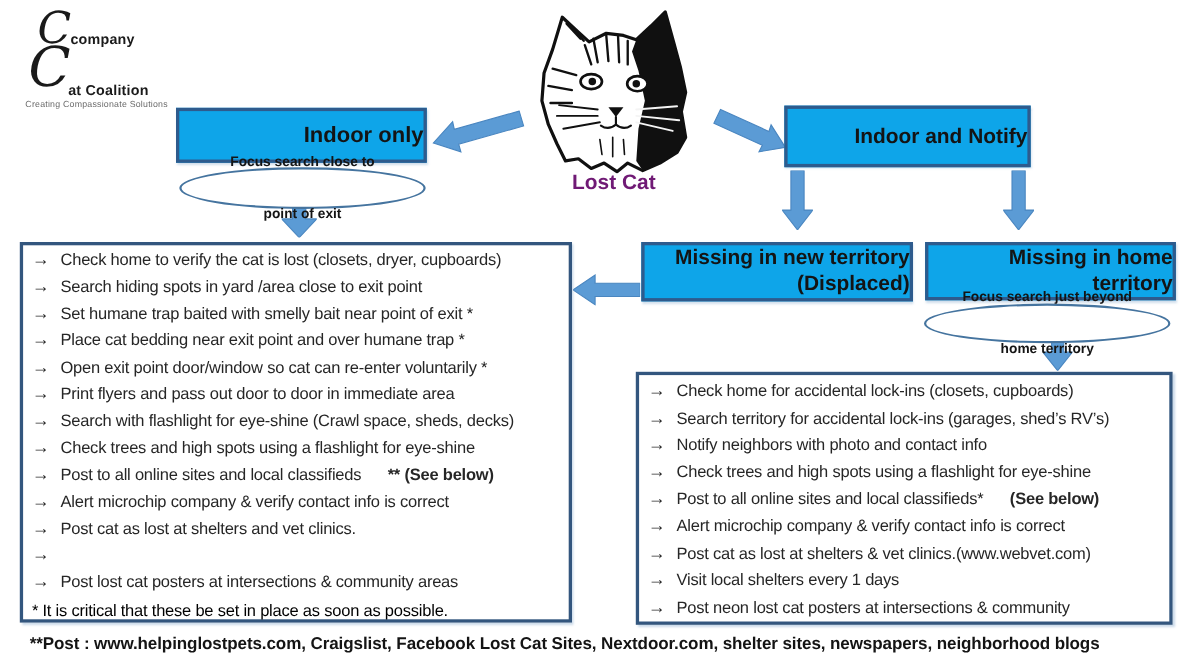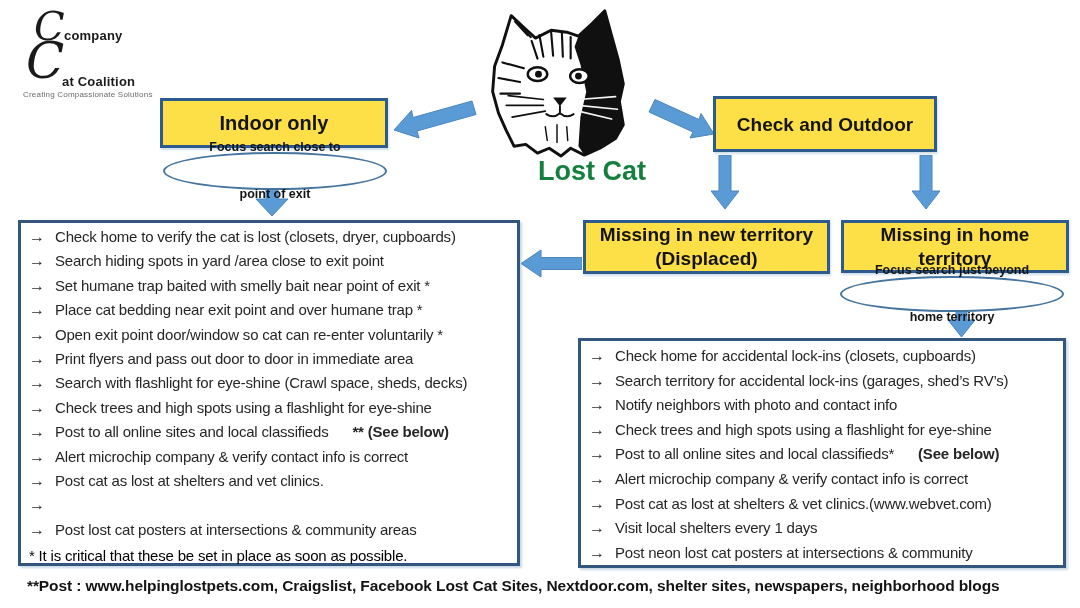--- a/index.html
+++ b/index.html
@@ -11,30 +11,30 @@
   .logo-c{position:absolute;font-family:"DejaVu Serif",serif;font-style:italic;color:#1a1a1a;line-height:1;}
   .logo-c.c1{left:14px;top:2px;font-size:40px;}
   .logo-c.c2{left:6px;top:32px;font-size:50px;}
   .logo-word{position:absolute;font-weight:bold;font-size:13px;color:#1a1a1a;letter-spacing:.2px;}
   .logo-word.w1{left:44px;top:24px;}
   .logo-word.w2{left:42px;top:70px;}
   .logo-tagline{position:absolute;left:3px;top:86px;font-size:8px;color:#6b6b6b;white-space:nowrap;letter-spacing:.2px;}
 
   
   .cat{position:absolute;left:468px;top:2px;width:178px;height:156px;}
-  .cat-title{position:absolute;left:470px;top:156px;width:176px;text-align:right;
-             font-size:27px;font-weight:bold;color:#15803d;}
+  .cat-title{position:absolute;left:470px;top:156px;width:176px;text-align:center;
+             font-size:19px;font-weight:bold;color:#701a75;}
 
   
   .arrow{position:absolute;}
   .arrow polygon{fill:var(--arrow,#5B9BD5);stroke:var(--arrow-border,#4A86C0);stroke-width:1;}
 
   
-  .node{position:absolute;background:#fde047;border:3px solid var(--box-border,#2E5B8D);
-        box-sizing:border-box;display:flex;flex-direction:column;align-items:center;justify-content:center;
+  .node{position:absolute;background:#0ea5e9;border:3px solid var(--box-border,#2E5B8D);
+        box-sizing:border-box;display:flex;flex-direction:column;align-items:flex-end;justify-content:center;
         box-shadow:1px 2px 2px rgba(120,160,200,.35);}
   .node .lbl{font-weight:bold;color:#141414;text-align:center;line-height:25px;white-space:nowrap;}
   .node.indoor-only{left:160px;top:98px;width:228px;height:50px;}
   .node.indoor-only .lbl{font-size:20px;}
   .node.indoor-outdoor{left:713px;top:96px;width:224px;height:56px;}
   .node.indoor-outdoor .lbl{font-size:19px;}
   .node.missing-new{left:583px;top:220px;width:247px;height:54px;}
   .node.missing-home{left:841px;top:220px;width:228px;height:53px;}
   .node.missing-new .lbl,.node.missing-home .lbl{font-size:19px;line-height:24px;}
 
@@ -110,21 +110,21 @@
     <polygon points="61,8.5 20,8.5 20,1 0,14.5 20,28 20,20.5 61,20.5"></polygon>
   </svg>
   <svg class="arrow" style="left:948px;top:311px;width:27px;height:26px;" viewBox="0 0 27 26">
     <polygon points="8,0 19,0 19,9 27,9 13.5,26 0,9 8,9"></polygon>
   </svg>
 
   <div class="node indoor-only">
     <div class="lbl">Indoor only</div>
   </div>
   <div class="node indoor-outdoor">
-    <div class="lbl">Check and Outdoor</div>
+    <div class="lbl">Indoor and Notify</div>
   </div>
   <div class="node missing-new">
     <div class="lbl">Missing in new territory</div>
     <div class="lbl">(Displaced)</div>
   </div>
   <div class="node missing-home">
     <div class="lbl">Missing in home</div>
     <div class="lbl">territory</div>
   </div>
 

